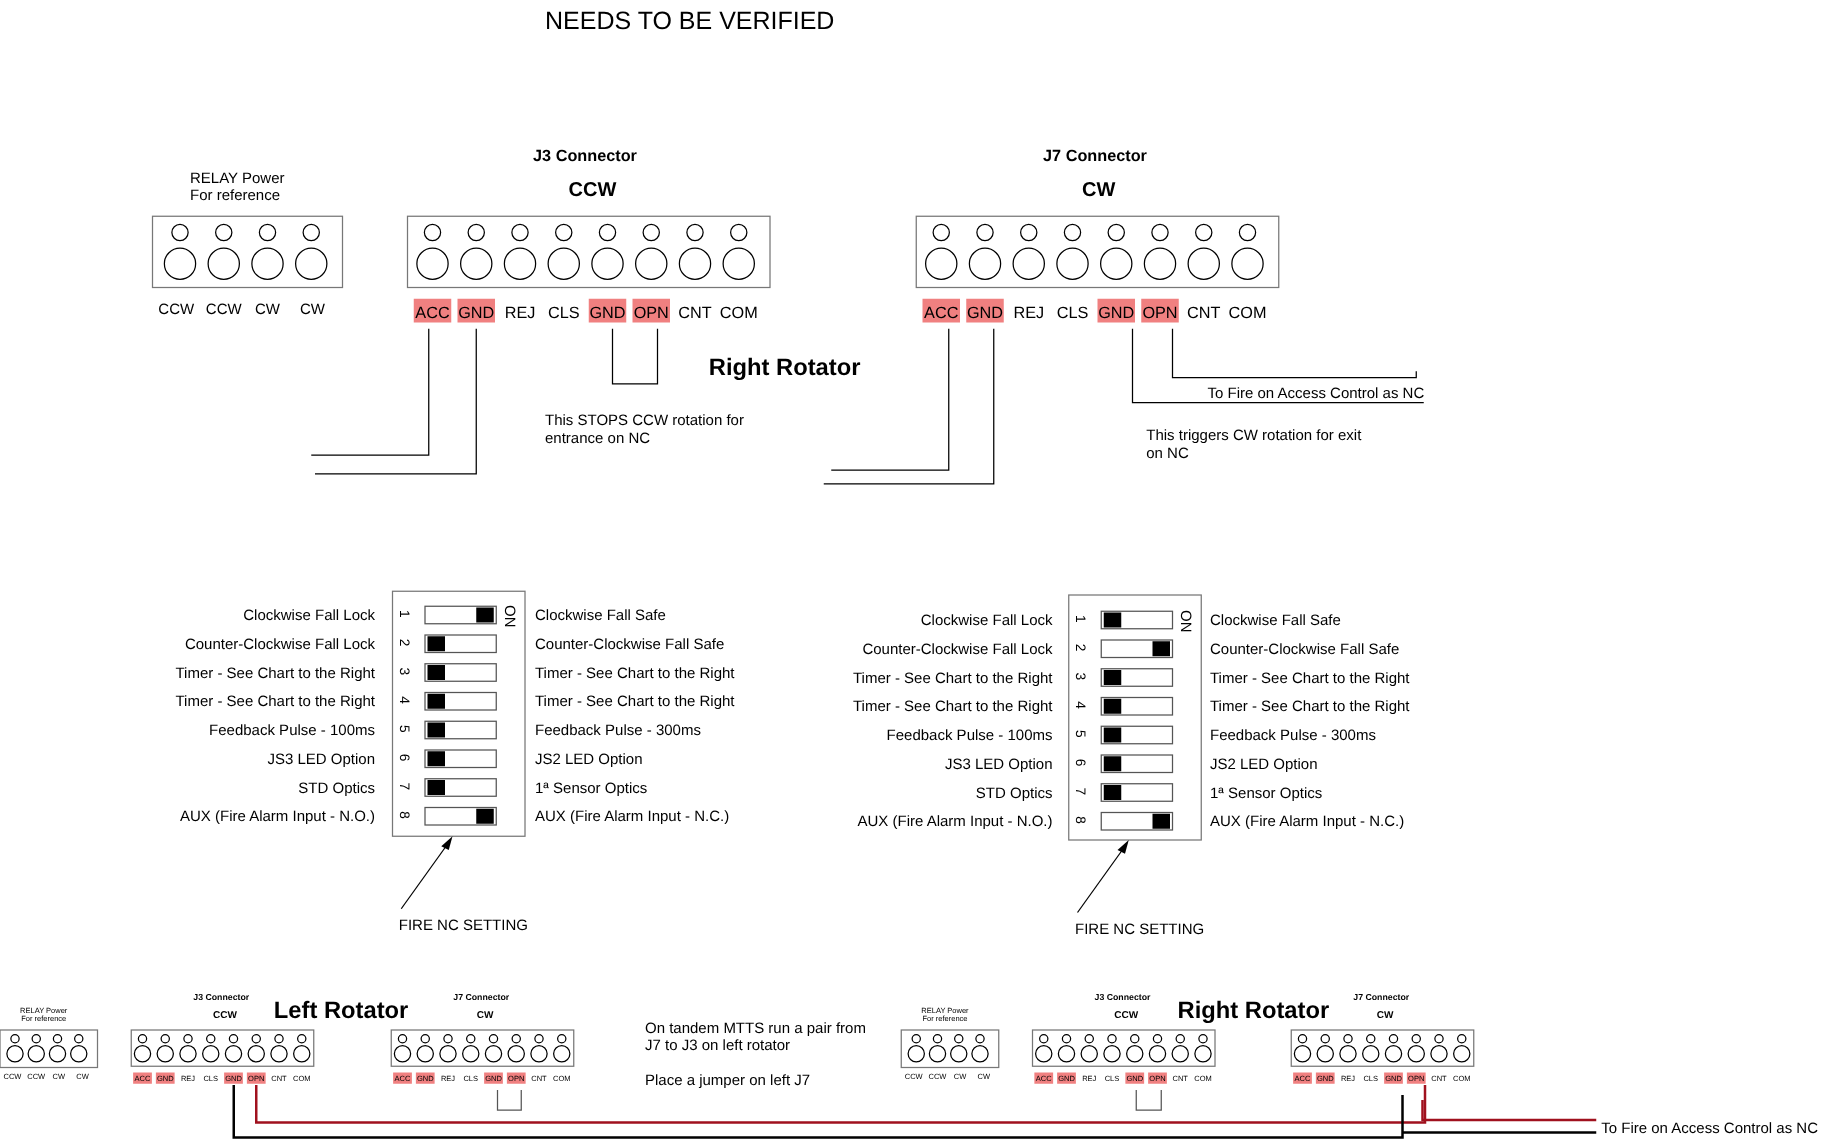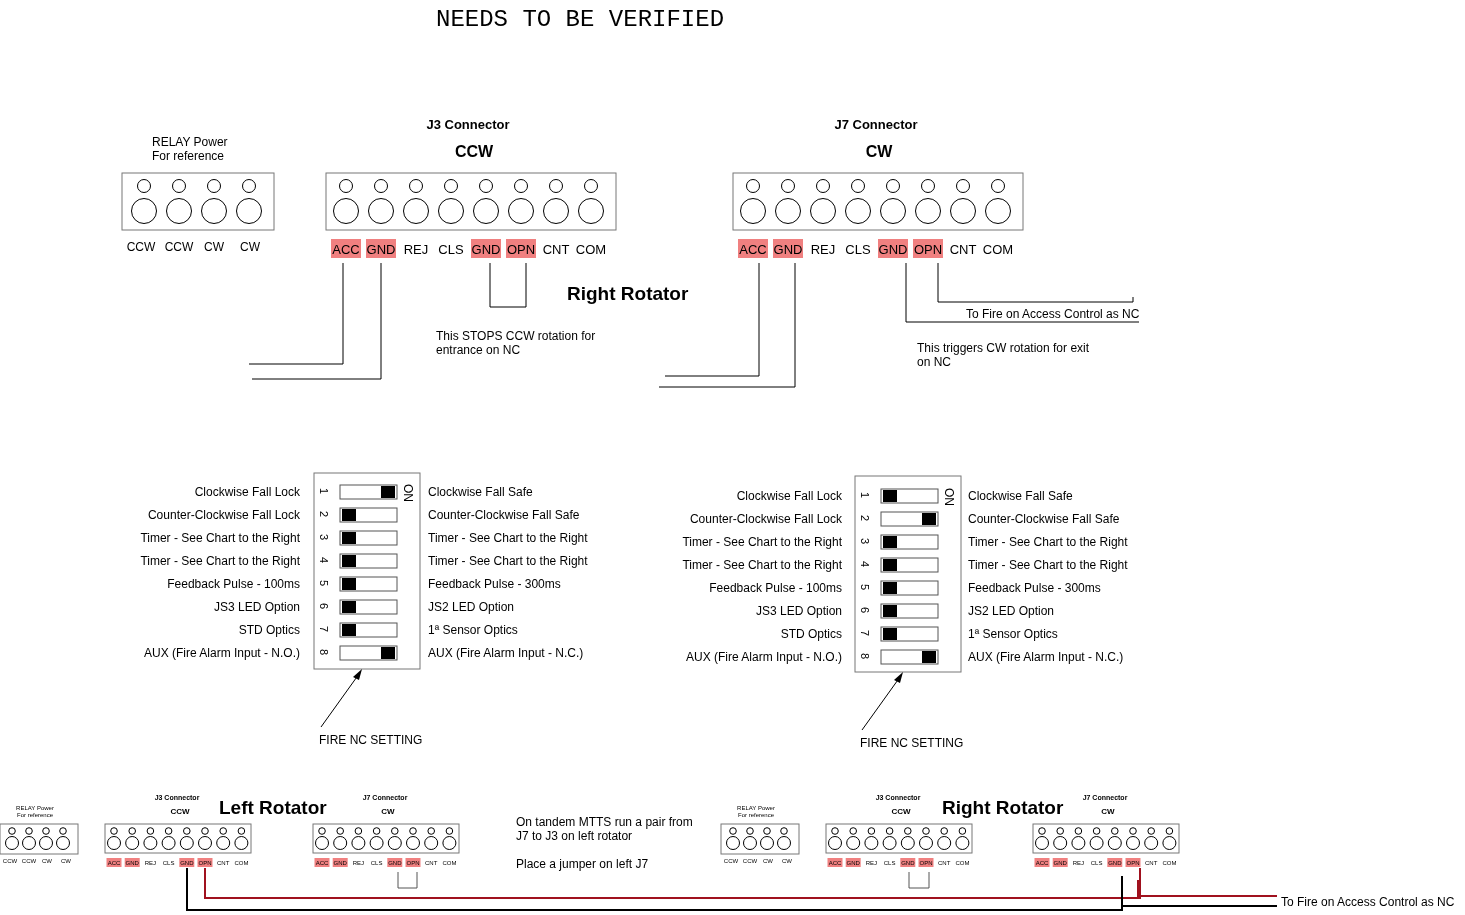--- a/index.html
+++ b/index.html
@@ -1,20 +1,20 @@
 <!DOCTYPE html>
 <html><head>
 <meta charset="utf-8">
 <style>
   html, body { margin: 0; padding: 0; background: #ffffff; }
   body { width: 1465px; height: 915px; position: relative; overflow: hidden;
          font-family: "Liberation Sans", sans-serif; color: #000; }
   svg text { font-family: "Liberation Sans", sans-serif; }
   .abs { position: absolute; }
-  .title { font-size: 24px; font-family: Liberation Mono, monospace; }
+  .title { font-size: 20px; }
   .hl { fill: #f08080; }
   .box { fill: #fff; stroke: #777; stroke-width: 1; }
   .pin { fill: #fff; stroke: #000; stroke-width: 1; }
   .wire { fill: none; stroke: #000; stroke-width: 1; }
   .wire-black { fill: none; stroke: #000; stroke-width: 2; }
   .wire-red { fill: none; stroke: #a0111e; stroke-width: 2; }
   .jumper { fill: none; stroke: #555; stroke-width: 1; }
 </style>
 </head>
 <body>

